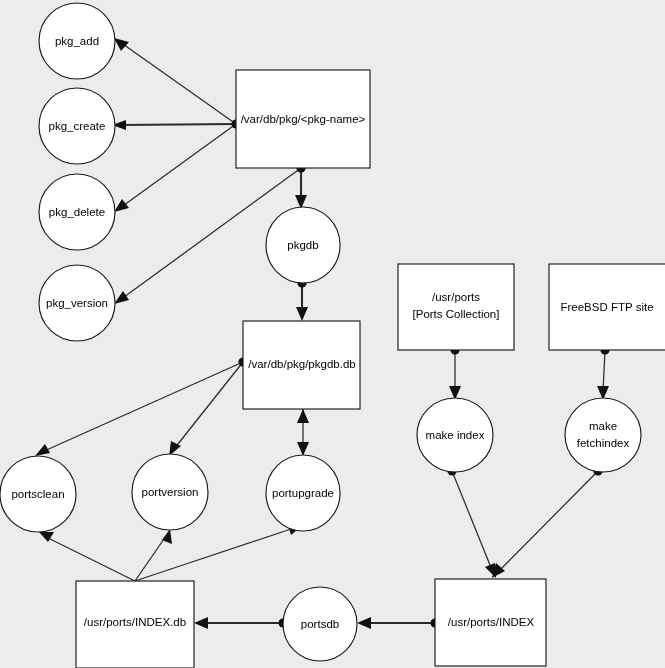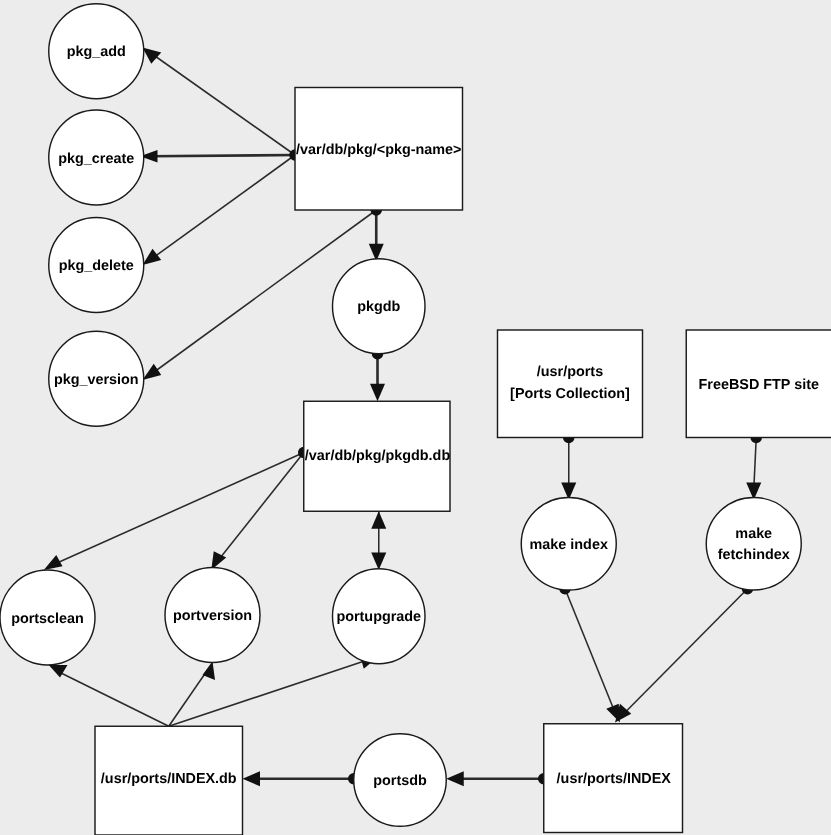--- a/index.html
+++ b/index.html
@@ -11,21 +11,20 @@
     width: 665px;
     height: 668px;
     overflow: hidden;
     font-family: "Liberation Sans", sans-serif;
   }
   #diagram-root {
     position: relative;
     width: 665px;
     height: 668px;
     background: #ececec;
-    font-weight: bold;
   }
   svg#graph {
     display: block;
     width: 665px;
     height: 668px;
   }
   .node-shape {
     fill: #ffffff;
     stroke: #1a1a1a;
     stroke-width: 1.15;

